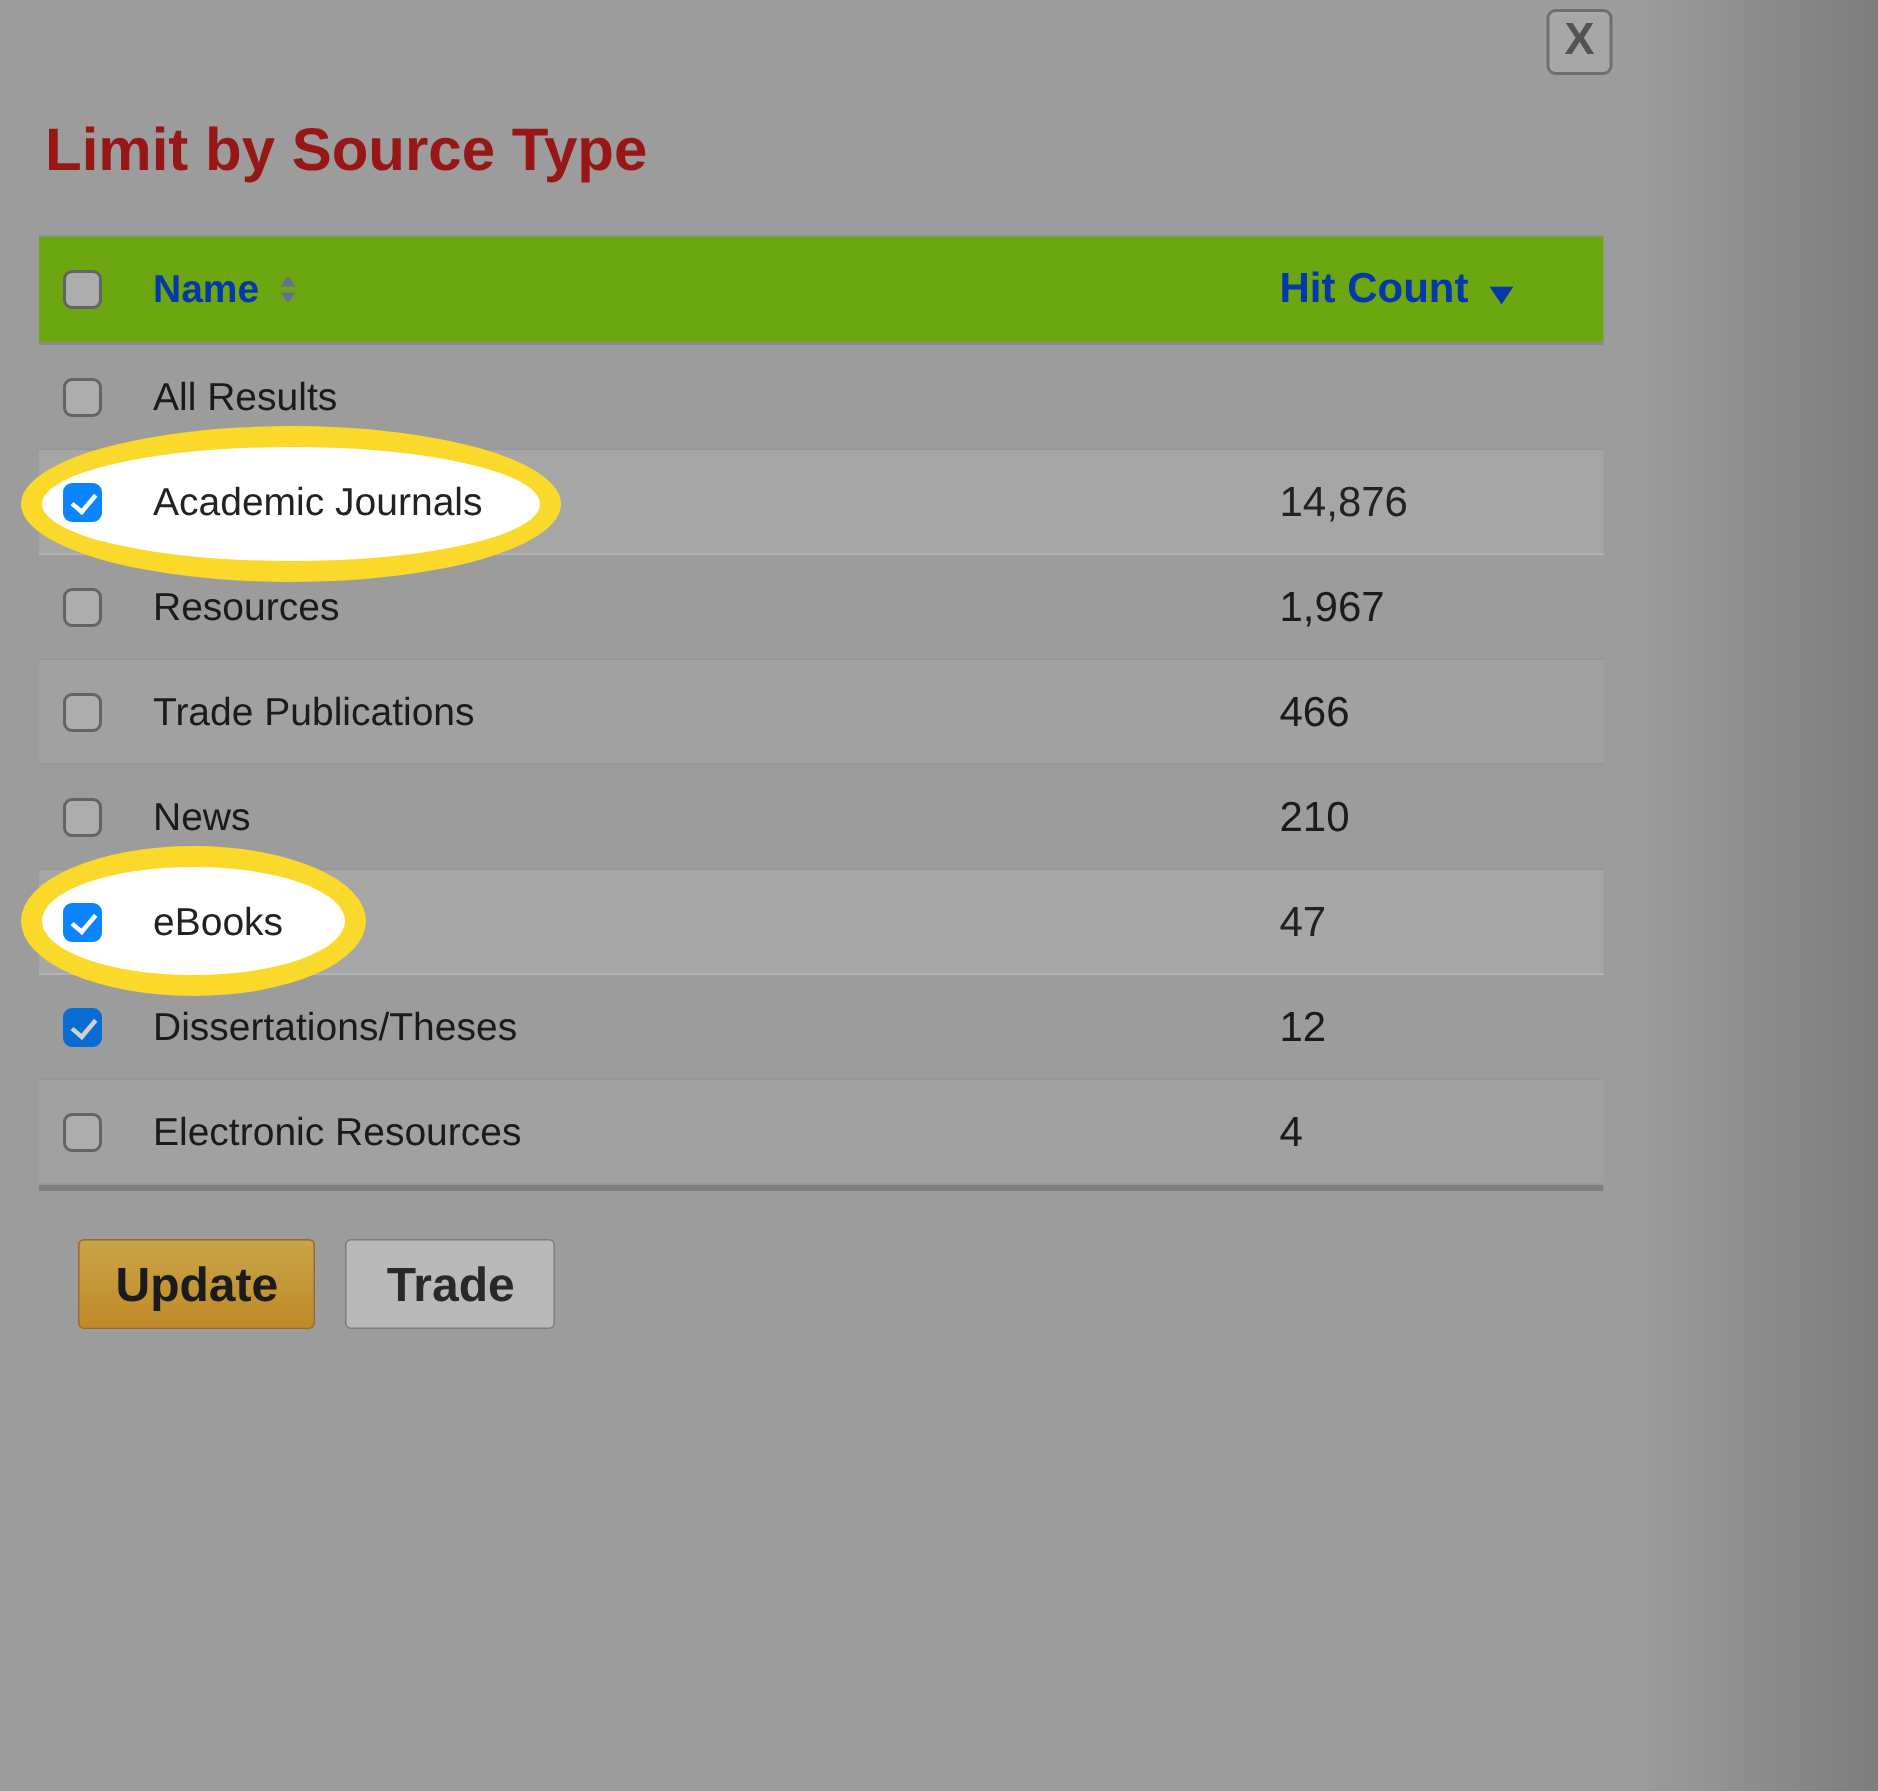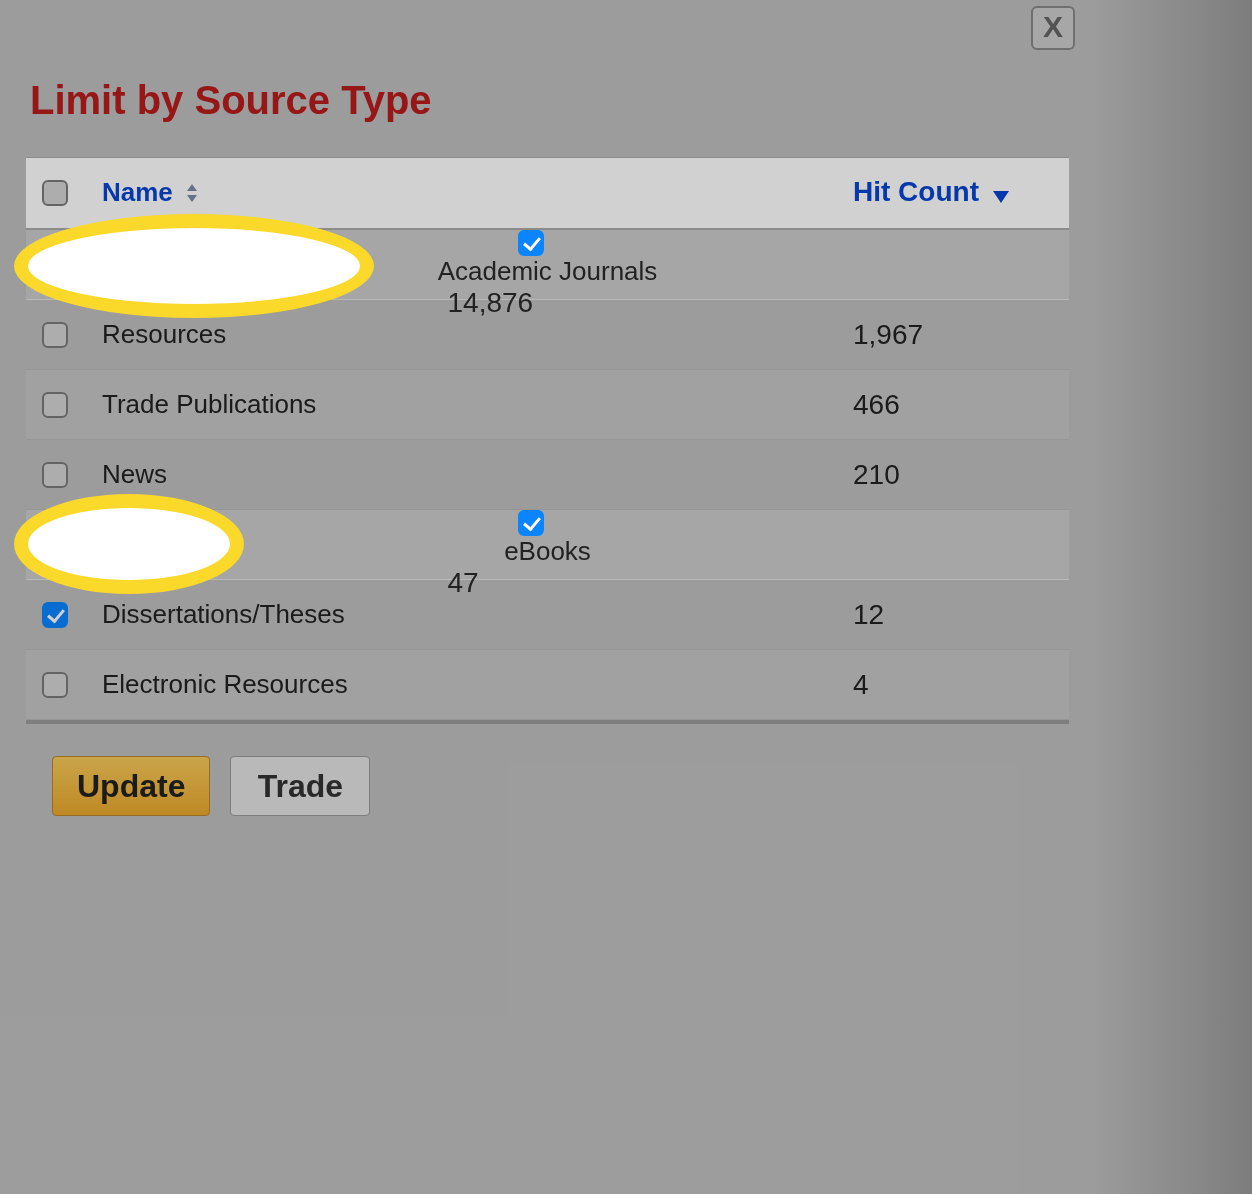--- a/index.html
+++ b/index.html
@@ -47,21 +47,21 @@
     }
     .table-wrap {
       margin: 0 26px;
       border-top: 1px solid #aaa;
     }
     .header-row {
       display: flex;
       align-items: center;
       height: 72px;
       padding: 0 16px;
-      background: #ffffff;
+      background: #84cc16;
       border-bottom: 2px solid #aaa;
     }
     .row {
       display: flex;
       align-items: center;
       height: 70px;
       padding: 0 16px;
       border-bottom: 1px solid #b8b8b8;
       position: relative;
     }
@@ -154,21 +154,21 @@
       position: absolute;
       border: 14px solid #fad92a;
       border-radius: 50%;
       background: #fff;
       z-index: -1;
       left: -12px;
       top: -16px;
     }
     .highlight-1 { width: 360px; height: 104px; }
     .highlight-2 { width: 230px; height: 100px; }
-    .row.highlighted { z-index: 5; flex-direction: column; }
+    .row.highlighted { z-index: 5; }
     .row.highlighted .check-col,
     .row.highlighted .name-col { z-index: 6; position: relative; }
     .side-shadow {
       position: absolute;
       top: 0;
       right: 0;
       width: 160px;
       height: 100%;
       background: linear-gradient(to left, rgba(0,0,0,0.20), rgba(0,0,0,0));
       pointer-events: none;
@@ -200,20 +200,27 @@
         <span>Hit Count</span>
         <span class="sort-icon sort-down">
           <svg viewBox="0 0 16 12">
               <polygon points="0,0 16,0 8,12" fill="#0645d1"></polygon>
             </svg>
         </span>
       </div>
     </div>
 
     <div id="rows-container">
+        <div class="row">
+          <div class="check-col">
+            <div class="checkbox"></div>
+          </div>
+          <div class="name-col">All Results</div>
+          <div class="count-col"></div>
+        </div>
         <div class="row even highlighted">
           <div class="highlight highlight-1"></div>
           <div class="check-col">
             <div class="checkbox checked"></div>
           </div>
           <div class="name-col">Academic Journals</div>
           <div class="count-col">14,876</div>
         </div>
         <div class="row">
           <div class="check-col">

